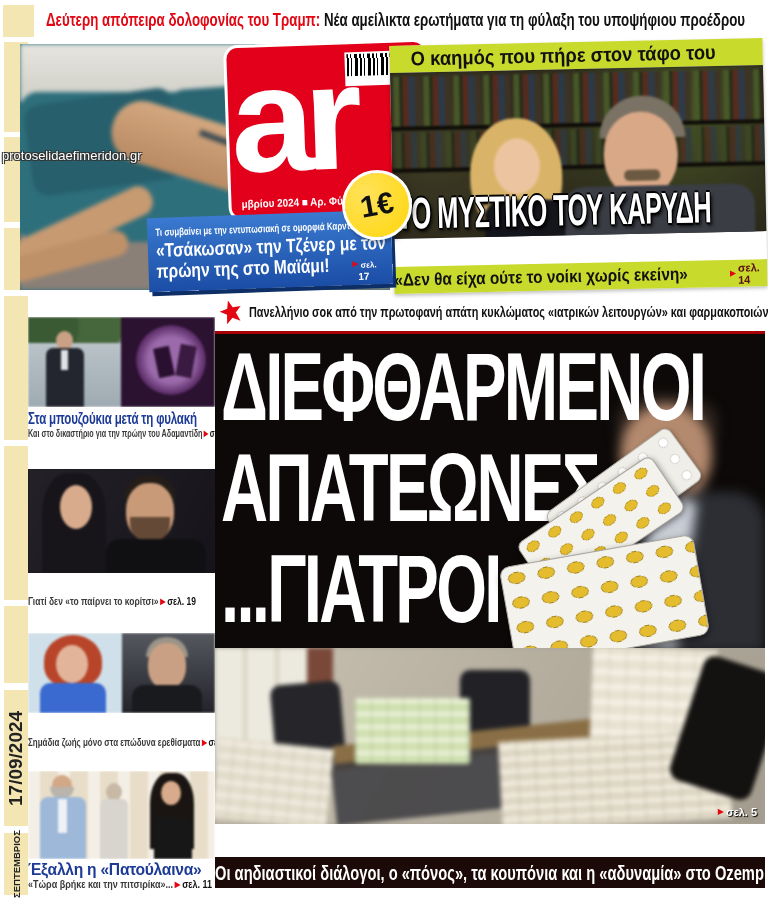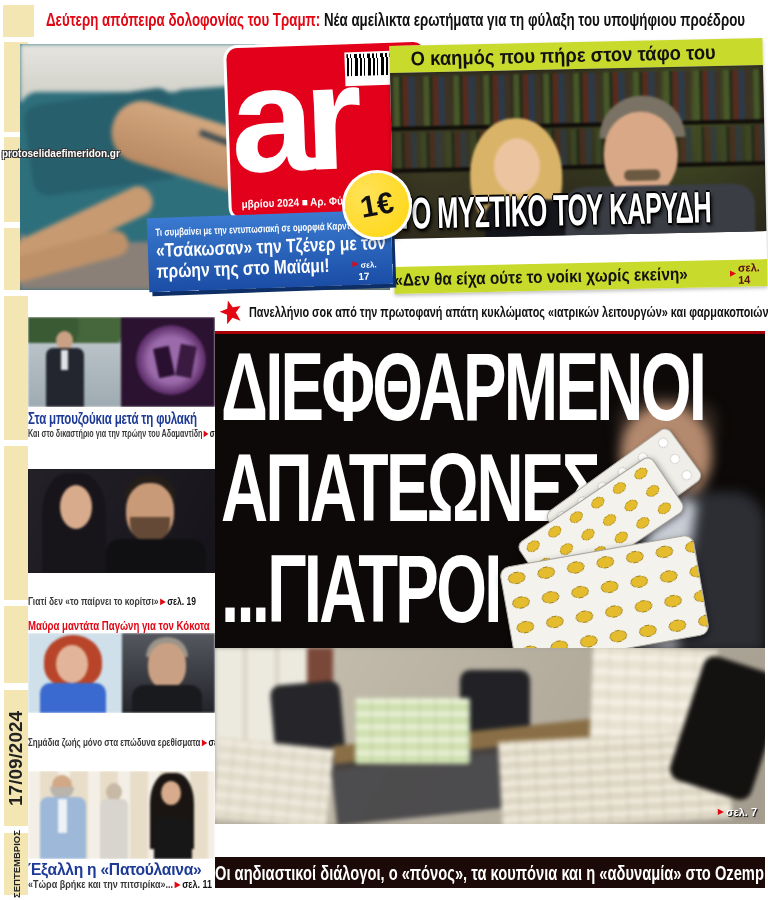--- a/index.html
+++ b/index.html
@@ -53,21 +53,21 @@
       <div class="abs" style="left:150px;top:40px;width:185px;height:72px;background:#2a6572;border-radius:16px;transform:rotate(-4deg);"></div>
       <div class="abs" style="left:295px;top:60px;width:75px;height:135px;background:#245a66;border-radius:20px;"></div>
       <div class="abs" style="left:88px;top:82px;width:232px;height:62px;background:linear-gradient(#d3a77f,#b98a63);border-radius:30px;transform:rotate(17deg);"></div>
       <div class="abs" style="left:255px;top:32px;width:85px;height:88px;background:#241a16;border-radius:45%;transform:rotate(10deg);"></div>
       <div class="abs" style="left:298px;top:95px;width:80px;height:22px;background:#c79a72;border-radius:10px;transform:rotate(30deg);"></div>
       <div class="abs" style="left:-12px;top:168px;width:150px;height:30px;background:#c79a72;border-radius:14px;transform:rotate(-25deg);"></div>
       <div class="abs" style="left:-20px;top:200px;width:130px;height:26px;background:#bf9169;border-radius:14px;transform:rotate(-15deg);"></div>
       <div class="abs" style="left:178px;top:96px;width:62px;height:6px;background:#3a4a52;transform:rotate(20deg);"></div>
     </div>
   </div>
-  <div class="abs" style="left:2px;top:148px;z-index:5;font-size:10px;font-weight:bold;color:#fff;text-shadow:1px 1px 0 #333,-1px -1px 0 #333,1px -1px 0 #333,-1px 1px 0 #333;">protoselidaefimeridon.gr</div>
+  <div class="abs" style="left:2px;top:148px;z-index:5;font-size:13px;font-weight:normal;color:#fff;text-shadow:1px 1px 0 #333,-1px -1px 0 #333,1px -1px 0 #333,-1px 1px 0 #333;">protoselidaefimeridon.gr</div>
 
   <div class="abs" style="left:384px;top:50px;width:12px;height:82px;background:var(--logored,#e2001a);transform:rotate(7deg);z-index:1;"></div>
 
   <div class="abs" style="left:226px;top:42px;width:198px;height:170px;background:var(--logored,#e2001a);border:3px solid #fff;border-radius:14px;transform:rotate(-2deg);z-index:2;">
     <div class="abs" style="right:14px;top:8px;width:62px;height:30px;background:#fff;padding:2px;">
       <div style="width:100%;height:22px;background:repeating-linear-gradient(90deg,#000 0 2px,#fff 2px 4px,#000 4px 5px,#fff 5px 8px,#000 8px 11px,#fff 11px 13px);"></div>
     </div>
     <div class="abs" style="left:2px;top:-18px;font-size:150px;font-weight:bold;color:#fff;letter-spacing:-10px;line-height:1.2;">ar</div>
     <div class="abs" style="left:10px;bottom:6px;">
       <span class="sx" style="transform:scaleX(.9);font-size:11px;font-weight:bold;color:#fff;">μβρίου 2024 ■ Αρ. Φύλλου 3.058</span>
@@ -147,23 +147,20 @@
       <div class="abs" style="left:102px;top:48px;width:40px;height:26px;background:#4a3526;border-radius:0 0 20px 20px;opacity:.8;"></div>
       <div class="abs" style="left:78px;top:70px;width:100px;height:34px;background:#101013;border-radius:14px 14px 0 0;"></div>
     </div>
   </div>
   <div class="abs lc-sub" style="left:28px;top:596px;transform:scaleX(.85);">
     <span>Γιατί δεν «το παίρνει το κορίτσι»</span>
       <span class="arrow">▶</span>
       <span class="lc-page">σελ. 19</span>
   </div>
 
-  <div class="abs" style="left:28px;top:616px;">
-    <span class="sx kicker-red" style="transform:scaleX(.74);font-size:13px;">Μαύρα μαντάτα Παγώνη για τον Κόκοτα</span>
-  </div>
   <div class="photo" style="left:28px;top:633px;width:187px;height:80px;">
     <div class="art" style="filter:blur(1.2px);">
       <div class="abs" style="left:0;top:0;width:94px;height:80px;background:#cfe0ea;"></div>
       <div class="abs" style="left:16px;top:2px;width:58px;height:52px;background:#b8452a;border-radius:50% 50% 40% 40%;"></div>
       <div class="abs" style="left:28px;top:12px;width:32px;height:38px;background:#e2b59a;border-radius:50%;"></div>
       <div class="abs" style="left:12px;top:50px;width:66px;height:30px;background:#3a6ad0;border-radius:10px 10px 0 0;"></div>
       <div class="abs" style="left:94px;top:0;width:93px;height:80px;background:linear-gradient(#55585f,#23242a);"></div>
       <div class="abs" style="left:118px;top:4px;width:42px;height:20px;background:#9a9489;border-radius:20px 20px 0 0;"></div>
       <div class="abs" style="left:120px;top:10px;width:38px;height:46px;background:#c9a083;border-radius:46%;"></div>
       <div class="abs" style="left:104px;top:52px;width:70px;height:28px;background:#191a1e;border-radius:12px 12px 0 0;"></div>
@@ -234,21 +231,21 @@
       <div class="abs" style="left:245px;top:22px;width:70px;height:72px;background:#222226;border-radius:10px;"></div>
       <div class="abs" style="left:118px;top:80px;width:345px;height:24px;background:#8a6f46;transform:rotate(-6deg);"></div>
       <div class="abs" style="left:118px;top:98px;width:345px;height:62px;background:#3a3a3e;transform:rotate(-6deg);opacity:.85;"></div>
       <div class="abs" style="left:140px;top:50px;width:115px;height:66px;border-radius:3px;background:repeating-linear-gradient(90deg,rgba(0,0,0,.15) 0 1px,rgba(0,0,0,0) 1px 16px),repeating-linear-gradient(0deg,#cfe0b0 0 9px,#eef4de 9px 13px);"></div>
       <div class="abs" style="left:375px;top:0;width:125px;height:158px;transform:rotate(2deg);background:repeating-linear-gradient(90deg,rgba(0,0,0,.12) 0 1px,rgba(0,0,0,0) 1px 17px),repeating-linear-gradient(0deg,#e8e2d2 0 10px,#f6f2e6 10px 15px);"></div>
       <div class="abs" style="left:285px;top:88px;width:230px;height:88px;transform:rotate(-3deg);background:repeating-linear-gradient(90deg,rgba(0,0,0,.15) 0 1px,rgba(0,0,0,0) 1px 18px),repeating-linear-gradient(0deg,#ded6c4 0 8px,#f4efe2 8px 12px);"></div>
       <div class="abs" style="left:0;top:95px;width:115px;height:81px;transform:rotate(6deg);background:repeating-linear-gradient(90deg,rgba(0,0,0,.12) 0 1px,rgba(0,0,0,0) 1px 15px),repeating-linear-gradient(0deg,#e2dccb 0 9px,#f2eee2 9px 13px);"></div>
       <div class="abs" style="left:470px;top:15px;width:85px;height:130px;background:#141210;border-radius:12px;transform:rotate(18deg);"></div>
     </div>
     <div class="abs" style="right:8px;bottom:4px;z-index:2;">
-      <span class="arrow">▶</span><span style="font-size:11px;font-weight:bold;color:#fff;text-shadow:1px 1px 1px #000;">σελ. 7</span>
+      <span class="arrow">▶</span><span style="font-size:11px;font-weight:bold;color:#fff;text-shadow:1px 1px 1px #000;">σελ. 5</span>
     </div>
   </div>
 
   <div class="abs" style="left:215px;top:857px;width:550px;height:31px;background:var(--barblack,#1b0a07);display:flex;align-items:center;justify-content:flex-start;">
     <span class="sx" style="transform:scaleX(.7);font-size:21px;font-weight:bold;color:#fff;">Οι αηδιαστικοί διάλογοι, ο «πόνος», τα κουπόνια και η «αδυναμία» στο Ozempic</span>
   </div>
 
 </div>
 
 </body></html>

